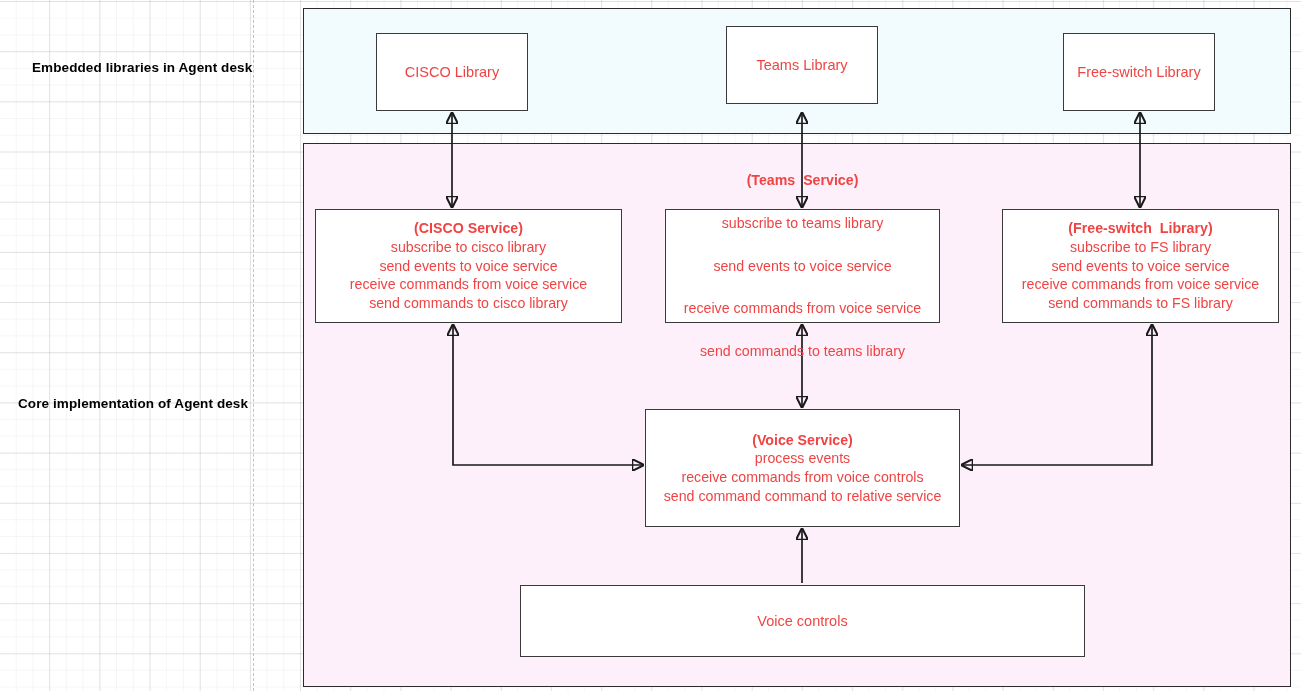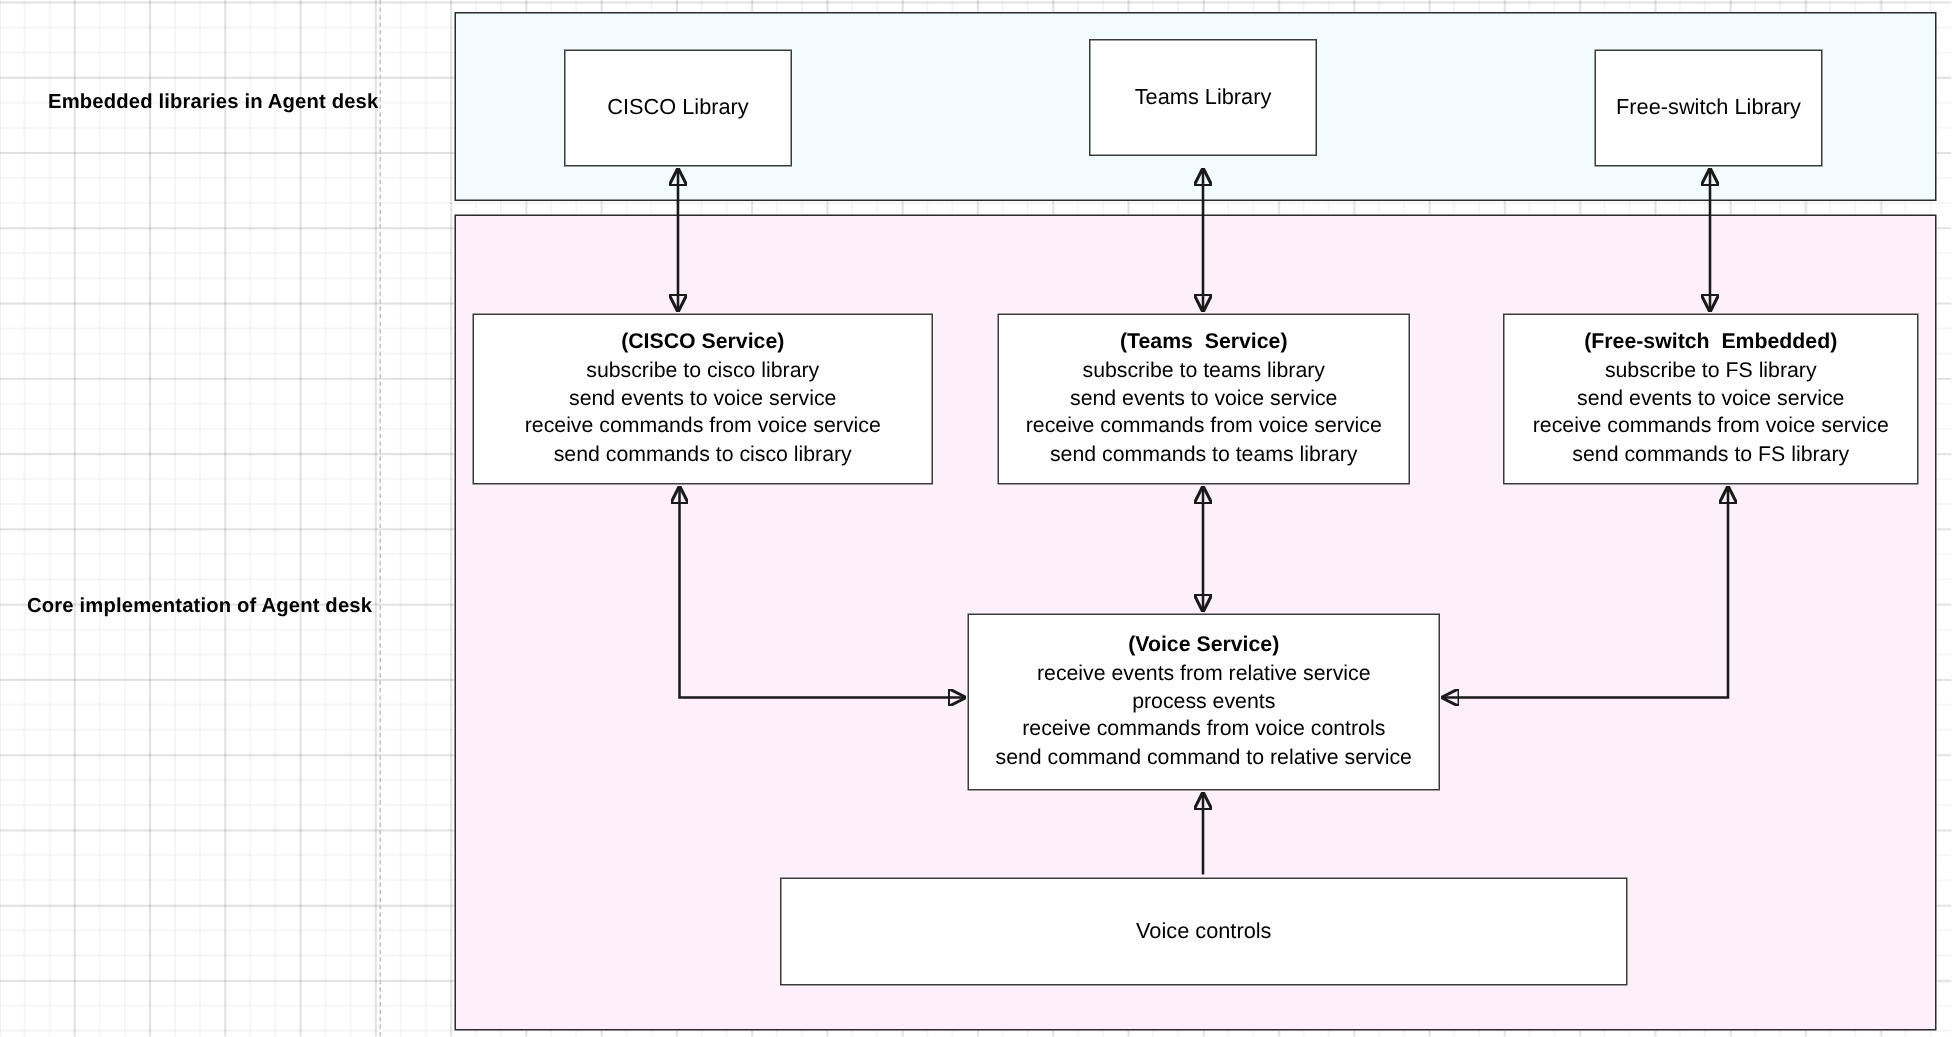--- a/index.html
+++ b/index.html
@@ -72,21 +72,21 @@
   .node {
     position: absolute;
     box-sizing: border-box;
     background: #ffffff;
     border: 1.6px solid #3a3a3a;
     display: flex;
     flex-direction: column;
     align-items: center;
     justify-content: center;
     text-align: center;
-    color: #000000;
+    color: #ef4444;
   }
   .node .simple-title {
     font-size: 14.5px;
     font-weight: normal;
     line-height: 1.25;
   }
   .node .svc-title {
     font-size: 14.2px;
     font-weight: bold;
     line-height: 1.32;
@@ -100,21 +100,21 @@
     white-space: pre;
   }
 
   
   #node-cisco-library  { left: 376px;  top: 33px; width: 152px; height: 78px; }
   #node-teams-library  { left: 726px;  top: 26px; width: 152px; height: 78px; }
   #node-fs-library     { left: 1063px; top: 33px; width: 152px; height: 78px; }
 
   
   #node-cisco-service  { left: 315px;  top: 209px; width: 307px; height: 114px; text-align: right; }
-  #node-teams-service  { left: 665px;  top: 209px; width: 275px; height: 114px; }
+  #node-teams-service  { left: 665px;  top: 209px; width: 275px; height: 114px; gap: 24px; }
   #node-fs-service     { left: 1002px; top: 209px; width: 277px; height: 114px; }
 
   
   #node-voice-service  { left: 645px;  top: 409px; width: 315px; height: 118px; }
   #node-voice-controls { left: 520px;  top: 585px; width: 565px; height: 72px; }
 
   
   #connectors {
     position: absolute;
     left: 0;
@@ -187,30 +187,29 @@
 
   <div class="node" id="node-teams-service">
     <div class="svc-title">(Teams  Service)</div>
     <div class="svc-line">subscribe to teams library</div>
     <div class="svc-line">send events to voice service</div>
     <div class="svc-line">receive commands from voice service</div>
     <div class="svc-line">send commands to teams library</div>
   </div>
 
   <div class="node" id="node-fs-service">
-    <div class="svc-title">(Free-switch  Embedded)</div>
+    <div class="svc-title">(Free-switch  Library)</div>
     <div class="svc-line">subscribe to FS library</div>
     <div class="svc-line">send events to voice service</div>
     <div class="svc-line">receive commands from voice service</div>
     <div class="svc-line">send commands to FS library</div>
   </div>
 
   <div class="node" id="node-voice-service">
     <div class="svc-title">(Voice Service)</div>
-    <div class="svc-line">receive events from relative service</div>
     <div class="svc-line">process events</div>
     <div class="svc-line">receive commands from voice controls</div>
     <div class="svc-line">send command command to relative service</div>
   </div>
 
   <div class="node" id="node-voice-controls">
     <div class="simple-title">Voice controls</div>
   </div>
 
 </div>

